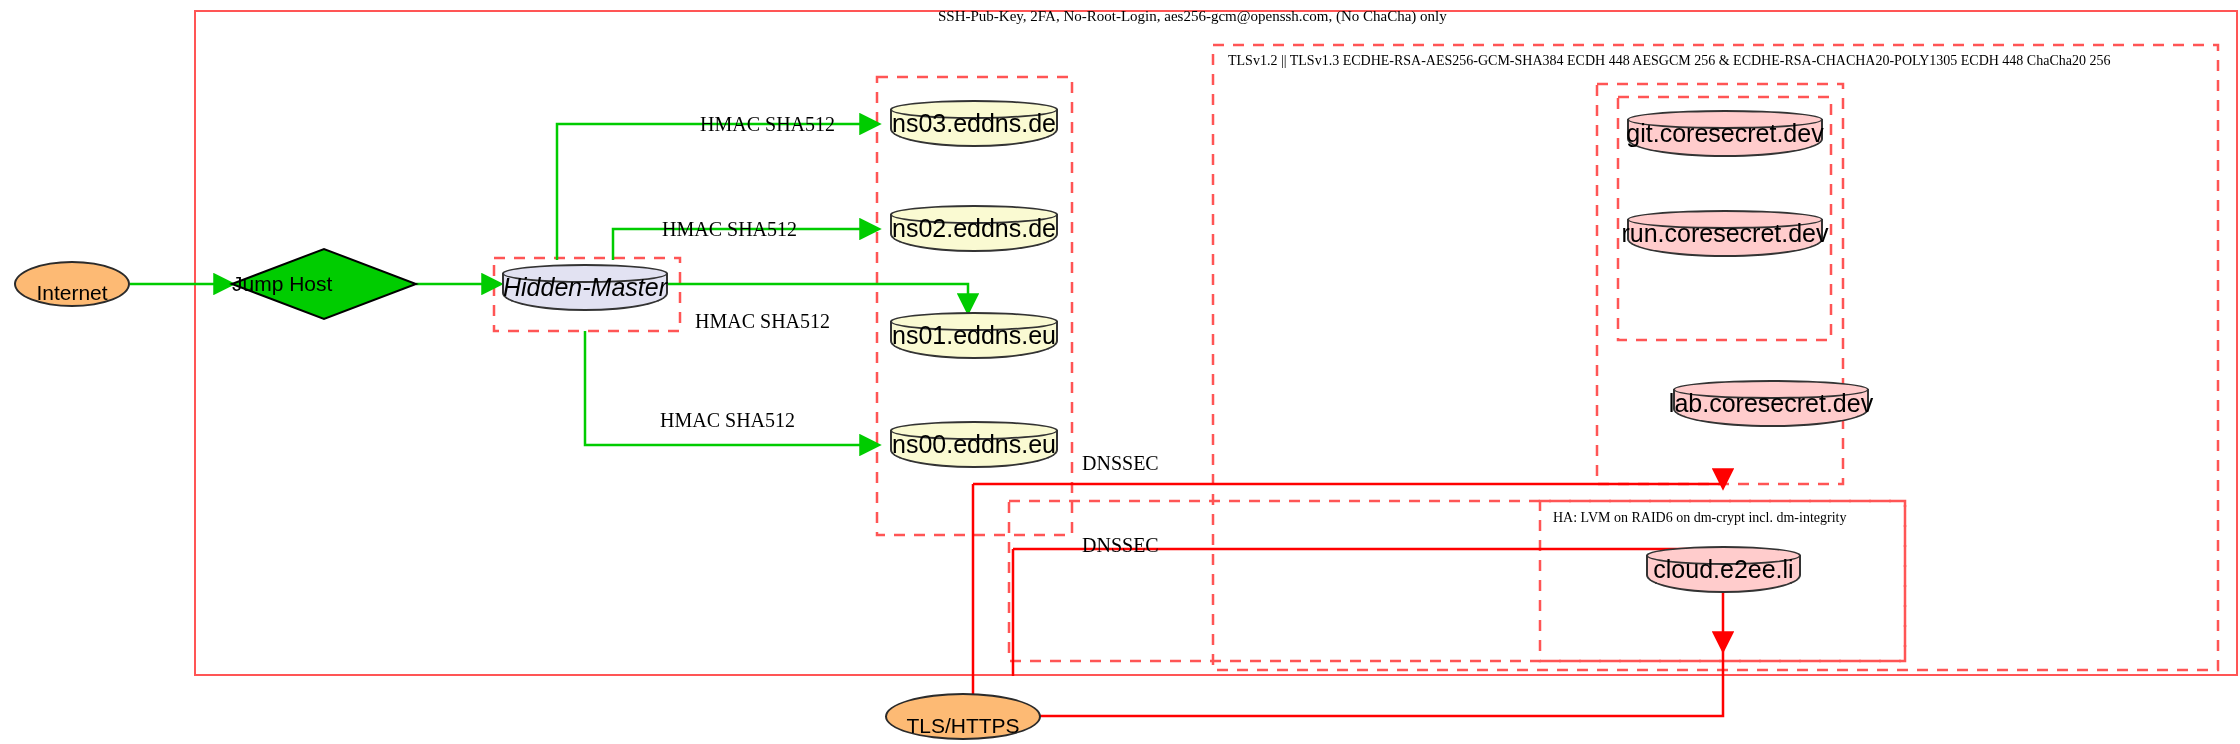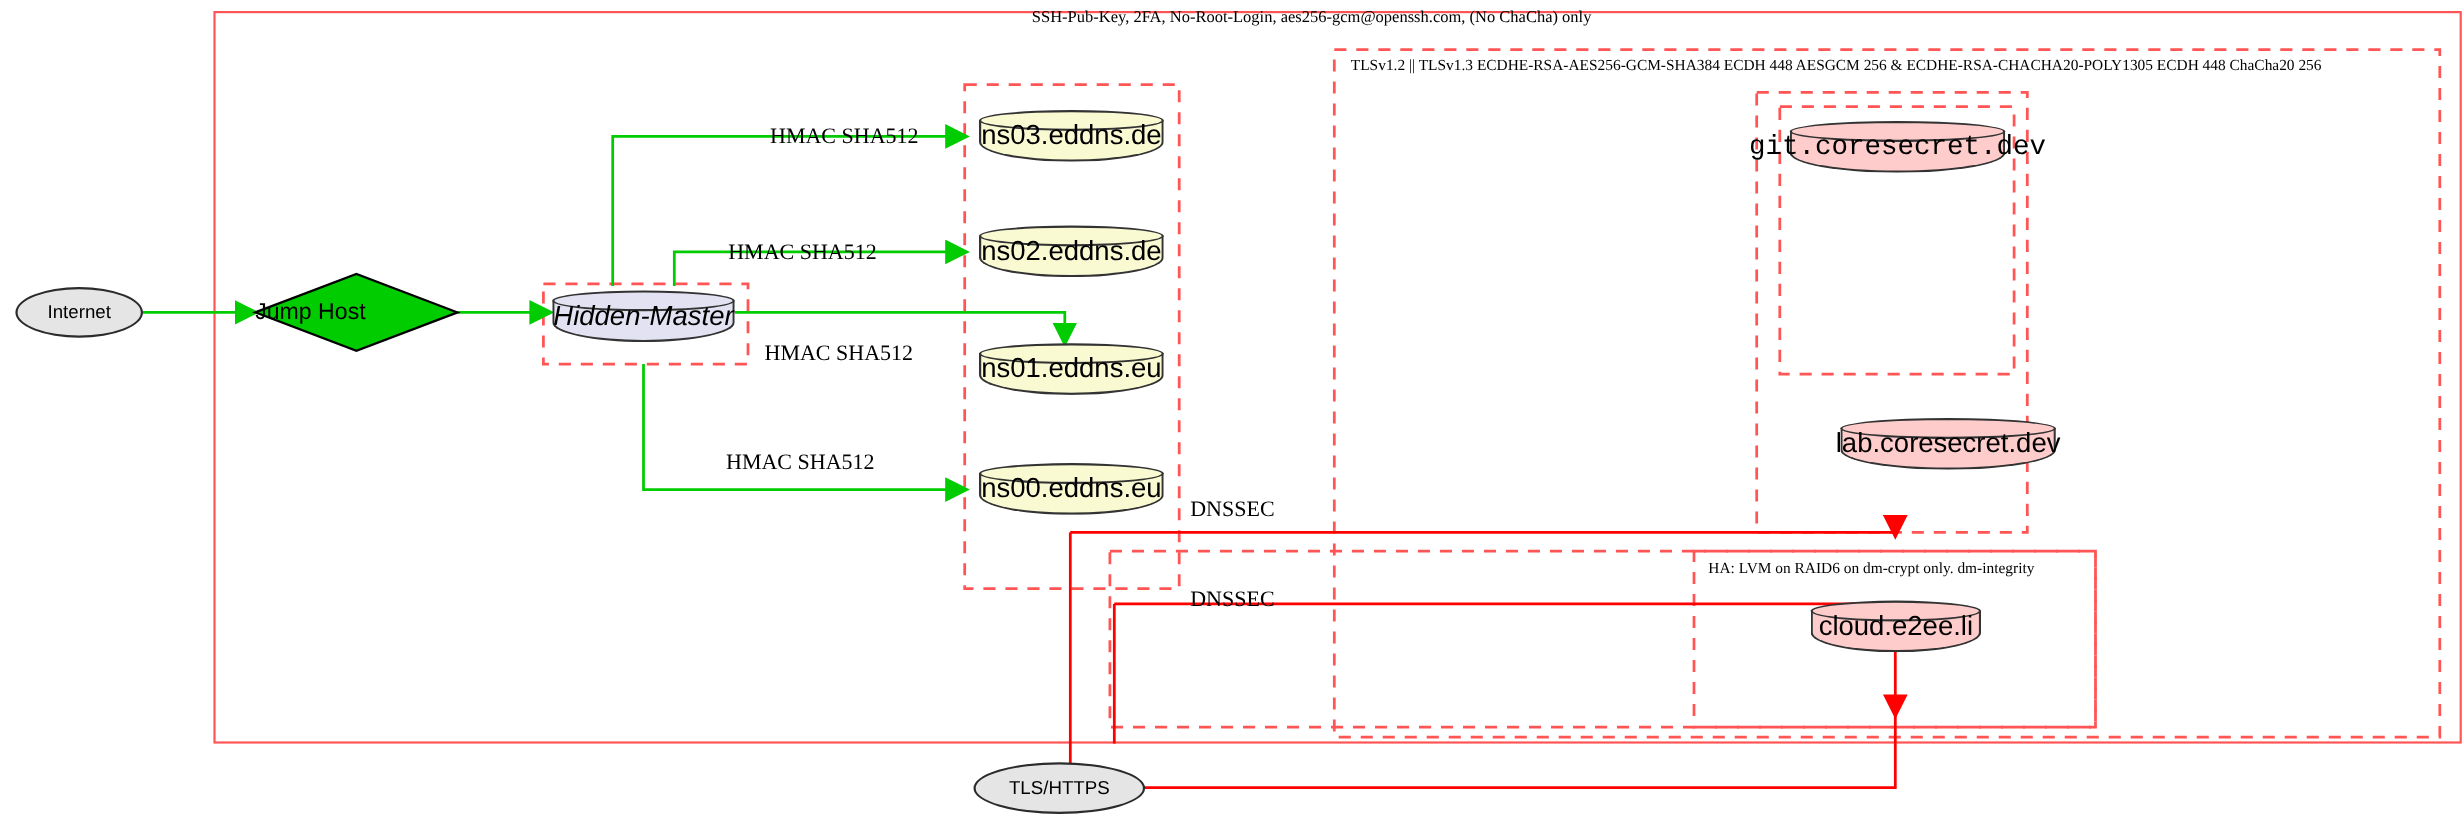--- a/index.html
+++ b/index.html
@@ -5,23 +5,23 @@
   html,body{margin:0;padding:0;background:#ffffff;}
   body{width:2240px;height:744px;overflow:hidden;
        font-family:"Liberation Sans",sans-serif;}
   #stage{position:relative;width:2240px;height:744px;padding-left:20px;}
 
   svg.layer{position:absolute;left:0;top:0;width:2240px;height:744px;}
 
   .node{position:absolute;box-sizing:border-box;}
 
   
-  .ellipse{display:flex;align-items:center;justify-content:center;
+  .ellipse{display:flex;align-items:flex-end;justify-content:center;
            border:2px solid #2b2b2b;border-radius:50%;
-           background:#e5e5e5;font-size:17px;color:#000;}
+           background:#fdba74;font-size:21px;color:#000;}
 
   
   .cyl{position:absolute;}
   .cyl .body{position:absolute;left:0;right:0;top:9px;bottom:0;
              border:2px solid #333;border-top:none;
              border-radius:0 0 50% 50%/0 0 18px 18px;}
   .cyl .top{position:absolute;left:0;right:0;top:0;height:19px;
             border:2px solid #333;border-radius:50%/50%;box-sizing:border-box;}
   .cyl .lbl{position:absolute;left:0;right:0;top:0;bottom:0;
             display:flex;align-items:center;justify-content:center;
@@ -90,21 +90,21 @@
 
     <path d="M1013,676 L1013,549" fill="none" stroke="#ff0000" stroke-width="2.5"></path>
 
     <path d="M1040,716 L1013,716" fill="none" stroke="#ff0000" stroke-width="2.5"></path>
   </svg>
 
   <div class="lab serif top-note" style="left:938px;top:8px;">SSH-Pub-Key, 2FA, No-Root-Login, aes256-gcm@openssh.com, (No ChaCha) only</div>
 
   <div class="lab serif box-note" style="left:1228px;top:53px;">TLSv1.2 || TLSv1.3 ECDHE-RSA-AES256-GCM-SHA384 ECDH 448 AESGCM 256 &amp; ECDHE-RSA-CHACHA20-POLY1305 ECDH 448 ChaCha20 256</div>
 
-  <div class="lab serif box-note" style="left:1553px;top:510px;">HA: LVM on RAID6 on dm-crypt only. dm-integrity</div>
+  <div class="lab serif box-note" style="left:1553px;top:510px;">HA: LVM on RAID6 on dm-crypt incl. dm-integrity</div>
 
   <div class="lab serif hmac" style="left:700px;top:113px;">HMAC SHA512</div>
   <div class="lab serif hmac" style="left:662px;top:218px;">HMAC SHA512</div>
   <div class="lab serif hmac" style="left:695px;top:310px;">HMAC SHA512</div>
   <div class="lab serif hmac" style="left:660px;top:409px;">HMAC SHA512</div>
 
   <div class="lab serif dnssec" style="left:1082px;top:452px;">DNSSEC</div>
   <div class="lab serif dnssec" style="left:1082px;top:534px;">DNSSEC</div>
 
   <div class="node ellipse" style="left:14px;top:261px;width:116px;height:46px;">
@@ -142,26 +142,31 @@
     <div class="top"></div>
     <div class="lbl">ns01.eddns.eu</div>
   </div>
 
   <div class="cyl yellow" style="left:890px;top:421px;width:168px;height:47px;">
     <div class="body"></div>
     <div class="top"></div>
     <div class="lbl">ns00.eddns.eu</div>
   </div>
 
-  <div class="cyl pink" style="left:1627px;top:110px;width:196px;height:47px;font-family:Liberation Mono, monospace;">
+  <div class="cyl pink" style="left:1627px;top:110px;width:196px;height:47px;">
     <div class="body"></div>
     <div class="top"></div>
     <div class="lbl">git.coresecret.dev</div>
   </div>
 
+  <div class="cyl pink" style="left:1627px;top:210px;width:196px;height:47px;">
+    <div class="body"></div>
+    <div class="top"></div>
+    <div class="lbl">run.coresecret.dev</div>
+  </div>
 
   <div class="cyl pink" style="left:1627px;top:380px;width:196px;height:47px;margin-left:46px;">
     <div class="body"></div>
     <div class="top"></div>
     <div class="lbl">lab.coresecret.dev</div>
   </div>
 
   <div class="cyl pink" style="left:1646px;top:546px;width:155px;height:47px;">
     <div class="body"></div>
     <div class="top"></div>

